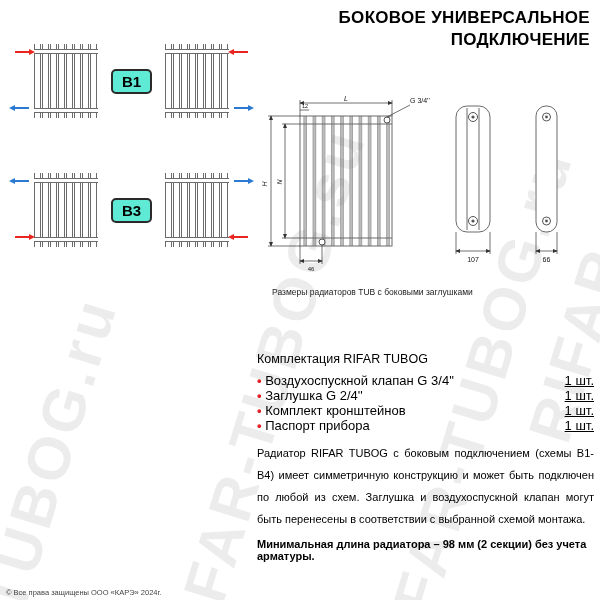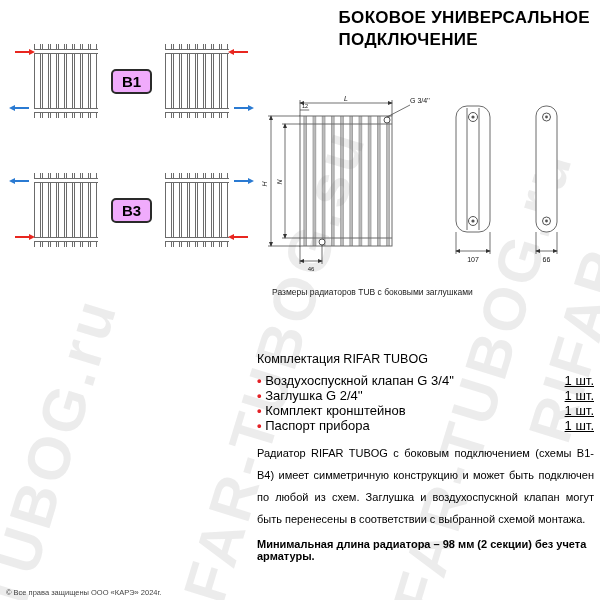--- a/index.html
+++ b/index.html
@@ -7,36 +7,36 @@
         font-family:"Liberation Sans",sans-serif;color:#000;margin:0 auto;}
   .wm-layer{position:absolute;inset:0;z-index:0;}
   .wm{position:absolute;font-weight:bold;font-size:60px;letter-spacing:4px;
       color:rgba(110,110,110,0.13);white-space:nowrap;transform-origin:0 0;pointer-events:none;}
   #wm1{left:-30px;top:600px;transform:rotate(-73deg);}
   #wm2{left:150px;top:655px;transform:rotate(-73deg);}
   #wm3{left:360px;top:665px;transform:rotate(-73deg);}
   #wm4{left:515px;top:430px;transform:rotate(-73deg);}
   .content{position:absolute;inset:0;z-index:1;}
 
-  .title{position:absolute;top:7px;right:10px;text-align:left;font-weight:bold;
+  .title{position:absolute;top:7px;right:10px;text-align:right;font-weight:bold;
          font-size:17px;line-height:1.3;letter-spacing:.3px;}
 
   
   .schemes{position:absolute;left:8px;top:44px;width:240px;}
   .scheme-row{display:flex;align-items:center;gap:13px;margin:0 0 55px 26px;height:74px;}
   .rad-wrap{position:relative;width:64px;height:74px;}
   .rad{width:64px;height:74px;
        background:repeating-linear-gradient(90deg,#6b6b6b 0 1px,#fff 1px 6px,#6b6b6b 6px 7px,#fff 7px 8px);
        position:relative;}
   .rad::before,.rad::after{content:'';position:absolute;left:0;right:0;height:3px;
        border-top:1px solid #6b6b6b;border-bottom:1px solid #6b6b6b;background:#fff;}
   .rad::before{top:5px;}
   .rad::after{bottom:5px;}
   .scheme-label{border:2px solid #2a2a2a;border-radius:5px;padding:2px 9px;
-       font-weight:bold;font-size:15px;background:#f0abfc;}
+       font-weight:bold;font-size:15px;background:#5eead4;}
   .arrow{position:absolute;height:2px;width:14px;background:currentColor;}
   .arrow::after{content:'';position:absolute;top:-2.5px;width:0;height:0;border:3.5px solid transparent;}
   .arrow.dir-right::after{left:100%;border-left:6px solid currentColor;border-right:0;}
   .arrow.dir-left::after{right:100%;border-right:6px solid currentColor;border-left:0;}
 
   
   .front-view{position:absolute;left:250px;top:92px;}
   .side-views{position:absolute;left:430px;top:96px;}
   .caption{position:absolute;left:238px;top:287px;width:220px;font-size:8.5px;color:#222;margin-left:34px;}
   svg text{font-family:"Liberation Sans",sans-serif;fill:#111;}

